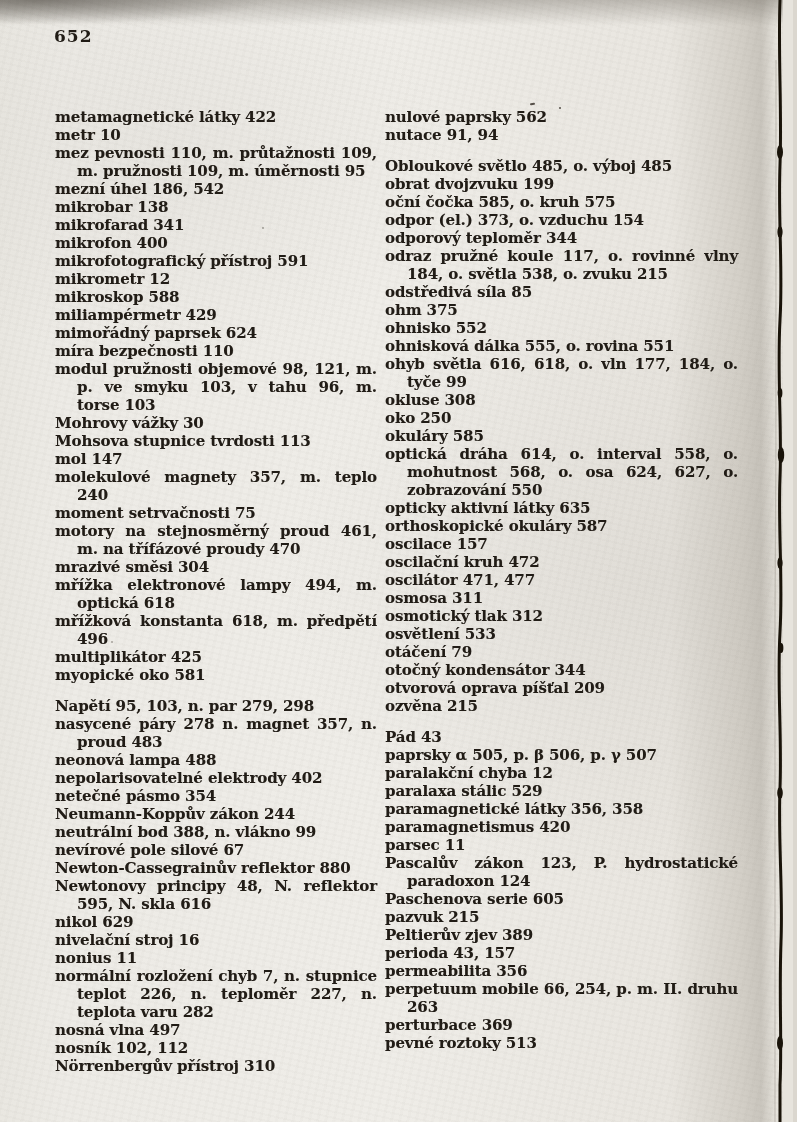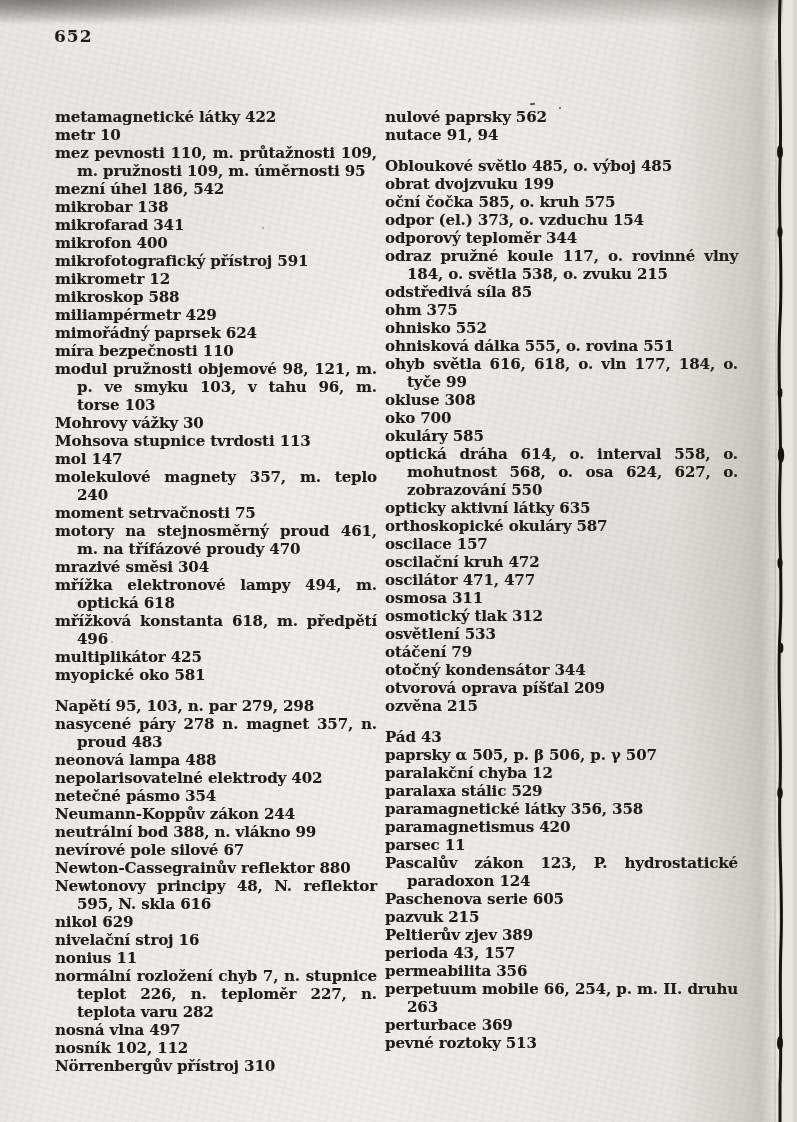--- a/index.html
+++ b/index.html
@@ -105,21 +105,21 @@
         <div class="entry">oční čočka 585, o. kruh 575</div>
         <div class="entry">odpor (el.) 373, o. vzduchu 154</div>
         <div class="entry">odporový teploměr 344</div>
         <div class="entry">odraz pružné koule 117, o. rovinné vlny 184, o. světla 538, o. zvuku 215</div>
         <div class="entry">odstředivá síla 85</div>
         <div class="entry">ohm 375</div>
         <div class="entry">ohnisko 552</div>
         <div class="entry">ohnisková dálka 555, o. rovina 551</div>
         <div class="entry">ohyb světla 616, 618, o. vln 177, 184, o. tyče 99</div>
         <div class="entry">okluse 308</div>
-        <div class="entry">oko 700</div>
+        <div class="entry">oko 250</div>
         <div class="entry">okuláry 585</div>
         <div class="entry">optická dráha 614, o. interval 558, o. mohutnost 568, o. osa 624, 627, o. zobrazování 550</div>
         <div class="entry">opticky aktivní látky 635</div>
         <div class="entry">orthoskopické okuláry 587</div>
         <div class="entry">oscilace 157</div>
         <div class="entry">oscilační kruh 472</div>
         <div class="entry">oscilátor 471, 477</div>
         <div class="entry">osmosa 311</div>
         <div class="entry">osmotický tlak 312</div>
         <div class="entry">osvětlení 533</div>

